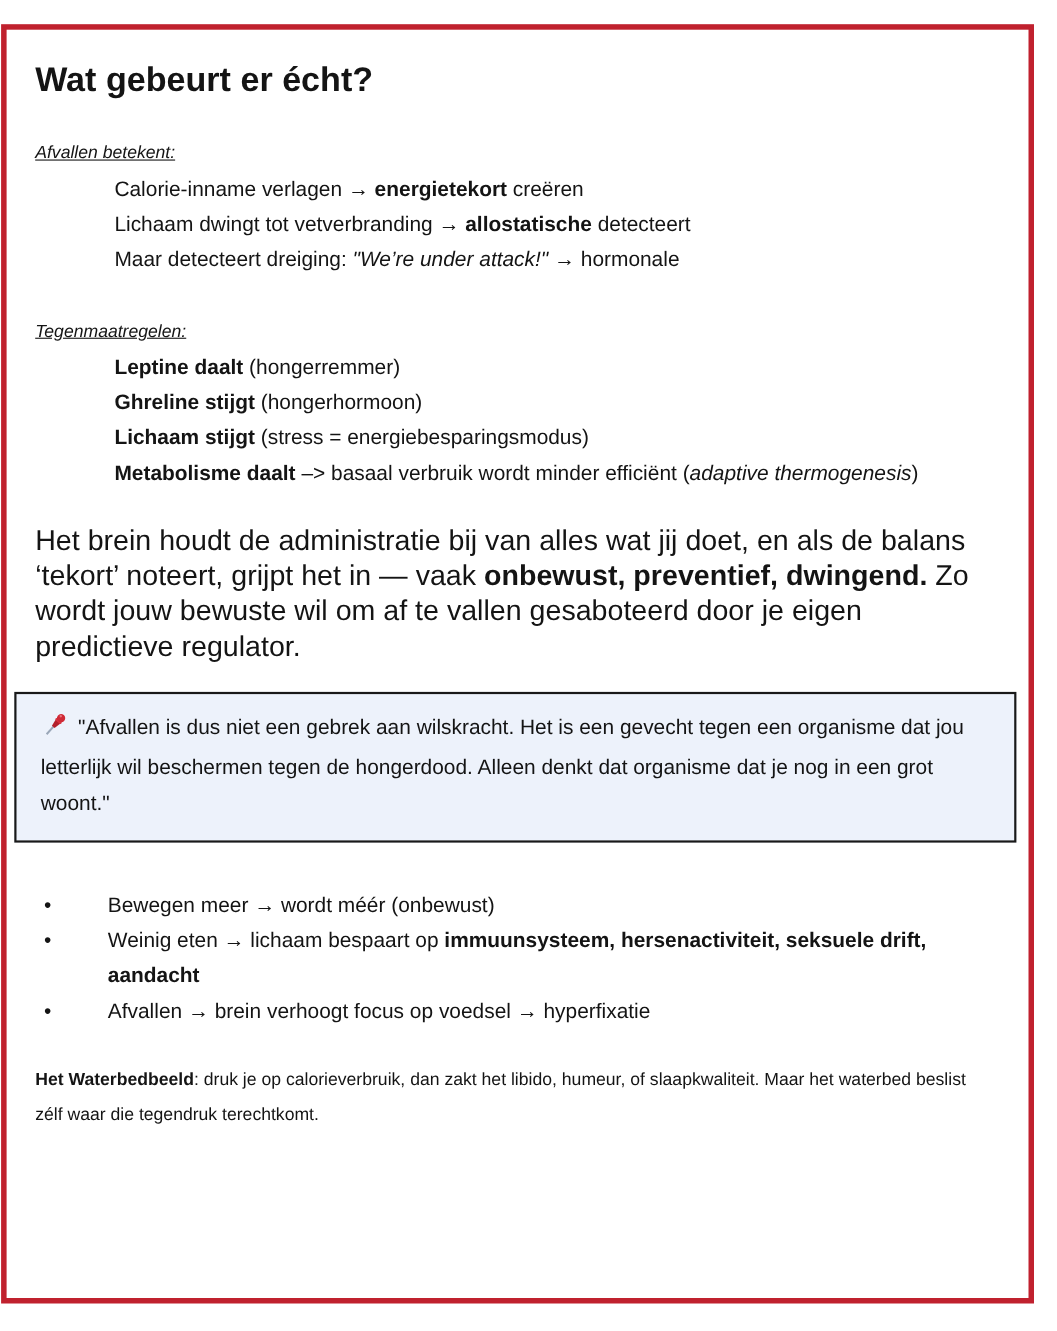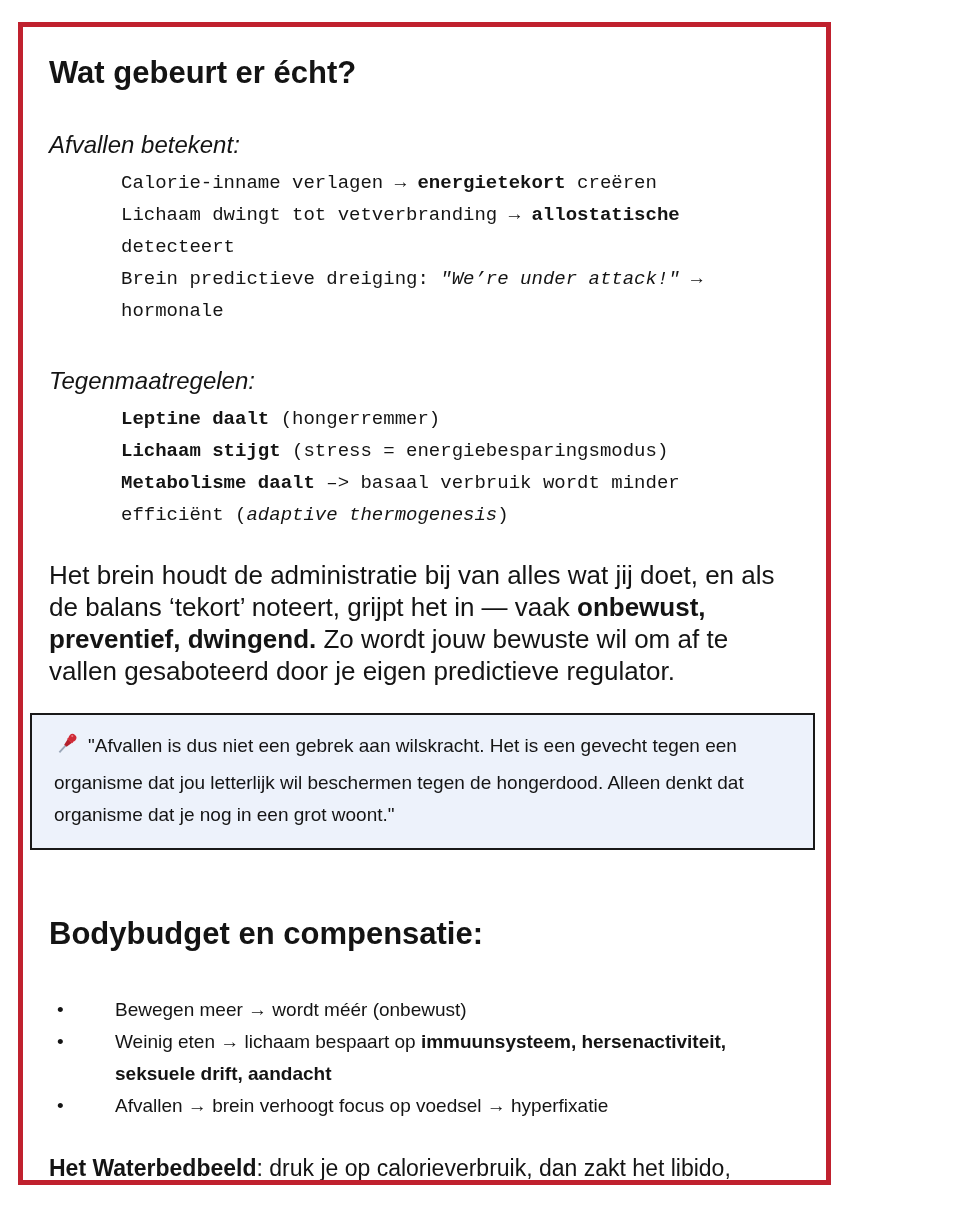--- a/index.html
+++ b/index.html
@@ -9,40 +9,40 @@
   }
   *{box-sizing:border-box;}
   html,body{margin:0;padding:0;}
   body{
     width:961px;height:1210px;background:#ffffff;
     font-family:"Liberation Sans", sans-serif;
     color:var(--ink);
     position:relative;
   }
   .frame{
-    position:absolute;left:18px;top:22px;
-    width:813px;height:1163px;
+    position:absolute;left:1px;top:22px;
+    width:939px;height:1163px;
     border:5px solid var(--red);
     background:#fff;
     overflow:hidden;
   }
   .frame > *{margin-left:26px;margin-right:36px;}
 
   .doc-title{
     font-size:31px;font-weight:bold;letter-spacing:0;
     margin-top:28px;margin-bottom:0;
   }
   .sub-heading{
-    font-size:24px;font-style:italic;
+    font-size:16px;font-style:italic;text-decoration:underline;
     margin-top:40px;margin-bottom:8px;
   }
   .indent-list{margin-top:0;}
   .indent-list .line{
     padding-left:72px;
-    font-size:19px;line-height:32px;font-family:Liberation Mono, monospace;
+    font-size:19px;line-height:32px;
   }
   .body-par{
     margin-top:28px;
     font-size:26px;line-height:32px;
   }
   b{font-weight:bold;}
   i{font-style:italic;}
 
   .quote-box{
     margin-top:24px;
@@ -67,59 +67,59 @@
     display:flex;align-items:flex-start;
     font-size:19px;line-height:32px;
   }
   .bullet-glyph{
     flex:0 0 66px;padding-left:8px;
     font-size:19px;line-height:32px;
   }
   .bullet-text{flex:1;}
   .closing-par{
     margin-top:30px;
-    font-size:23px;line-height:32px;
+    font-size:16px;line-height:32px;
   }
 </style>
 </head>
 <body>
 
 <div class="frame">
 
   <h1 class="doc-title">Wat gebeurt er écht?</h1>
 
   <div class="sub-heading">Afvallen betekent:</div>
   <div class="indent-list">
     <div class="line"><span>Calorie-inname verlagen → </span><b>energietekort</b><span> creëren</span></div>
     <div class="line"><span>Lichaam dwingt tot vetverbranding → </span><b>allostatische</b><span> detecteert</span></div>
-    <div class="line"><span>Brein predictieve dreiging: </span><i>"We’re under attack!"</i><span> → hormonale</span></div>
+    <div class="line"><span>Maar detecteert dreiging: </span><i>"We’re under attack!"</i><span> → hormonale</span></div>
   </div>
 
   <div class="sub-heading">Tegenmaatregelen:</div>
   <div class="indent-list">
     <div class="line"><b>Leptine daalt</b><span> (hongerremmer)</span></div>
+    <div class="line"><b>Ghreline stijgt</b><span> (hongerhormoon)</span></div>
     <div class="line"><b>Lichaam stijgt</b><span> (stress = energiebesparingsmodus)</span></div>
     <div class="line"><b>Metabolisme daalt</b><span> –&gt; basaal verbruik wordt minder efficiënt (</span><i>adaptive thermogenesis</i><span>)</span></div>
   </div>
 
   <p class="body-par"><span>Het brein houdt de administratie bij van alles wat jij doet, en als de balans ‘tekort’ noteert, grijpt het in — vaak </span><b>onbewust, preventief, dwingend.</b><span> Zo wordt jouw bewuste wil om af te vallen gesaboteerd door je eigen predictieve regulator.</span></p>
 
   <div class="quote-box">
     <p><span class="pin"><svg width="26" height="26" viewBox="0 0 24 24">
             <g transform="rotate(42 12 12)">
               <line x1="12" y1="14" x2="12" y2="22.5" stroke="#9aa7b8" stroke-width="1.7"></line>
               <path d="M9.4 8 L14.6 8 L13.5 14.2 L10.5 14.2 Z" fill="#b3202c"></path>
               <rect x="8.8" y="6.5" width="6.4" height="2.1" rx="1" fill="#d8333f"></rect>
               <circle cx="12" cy="4.4" r="3.5" fill="#cf2a36"></circle>
               <circle cx="10.7" cy="3.3" r="1" fill="#ea737d"></circle>
             </g>
           </svg></span><span>"Afvallen is dus niet een gebrek aan wilskracht. Het is een gevecht tegen een organisme dat jou letterlijk wil beschermen tegen de hongerdood. Alleen denkt dat organisme dat je nog in een grot woont."</span></p>
   </div>
 
-  <h2 class="section-title">Bodybudget en compensatie:</h2>
 
   <div class="bullet-list">
     <div class="bullet-row">
       <span class="bullet-glyph">•</span>
       <span class="bullet-text"><span>Bewegen meer → wordt méér (onbewust)</span></span>
     </div>
     <div class="bullet-row">
       <span class="bullet-glyph">•</span>
       <span class="bullet-text"><span>Weinig eten → lichaam bespaart op </span><b>immuunsysteem, hersenactiviteit, seksuele drift, aandacht</b></span>
     </div>

